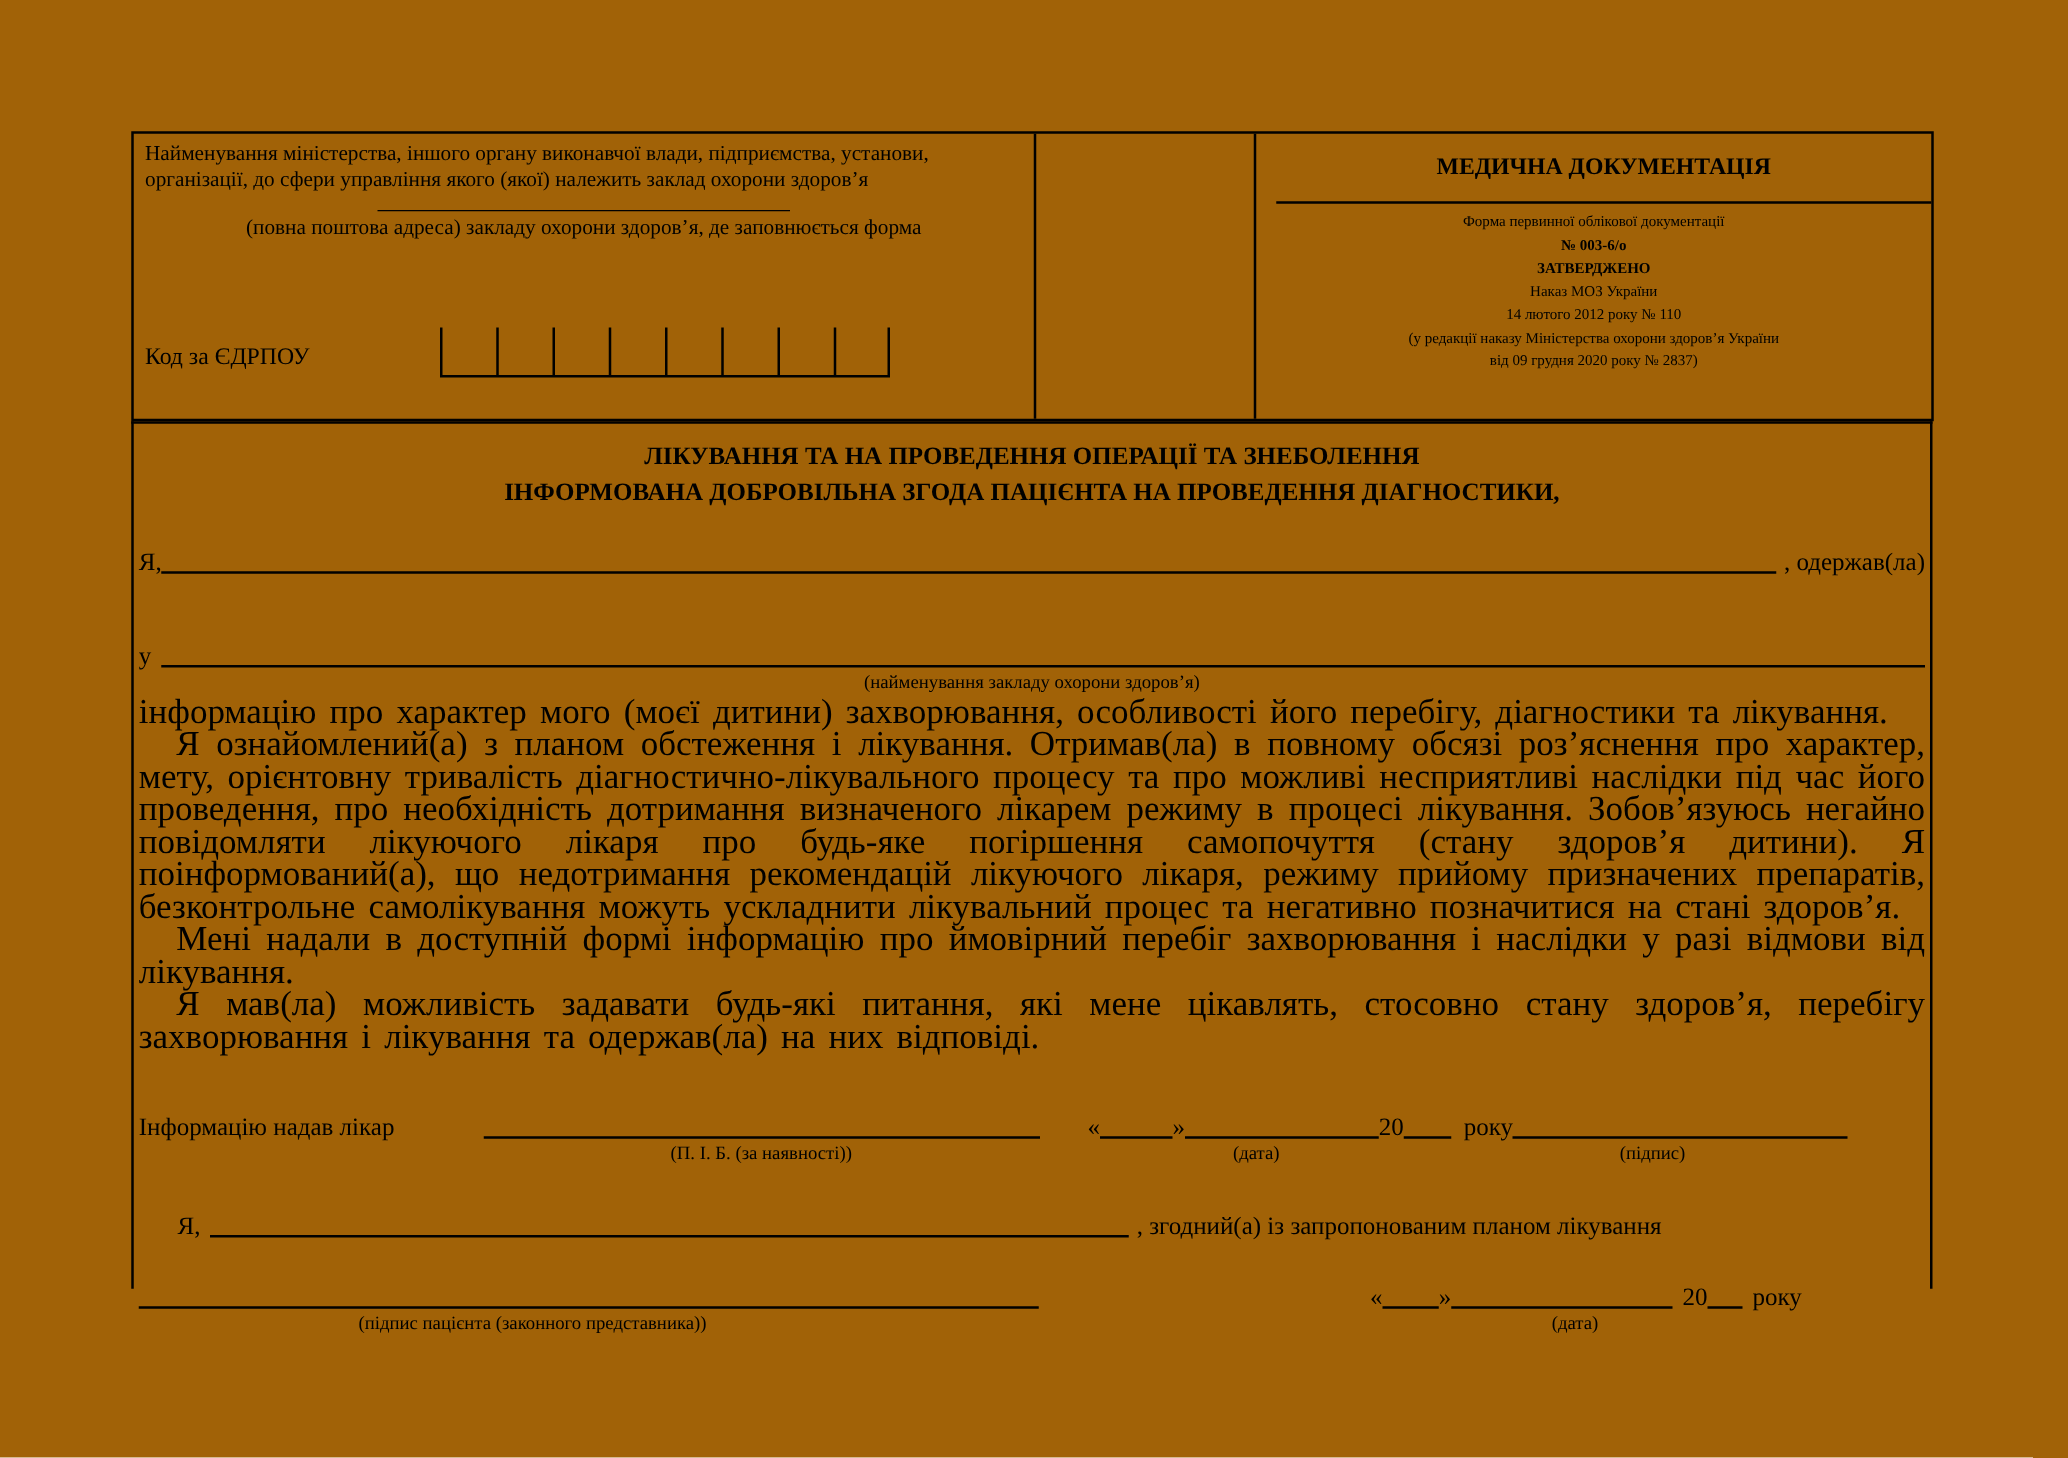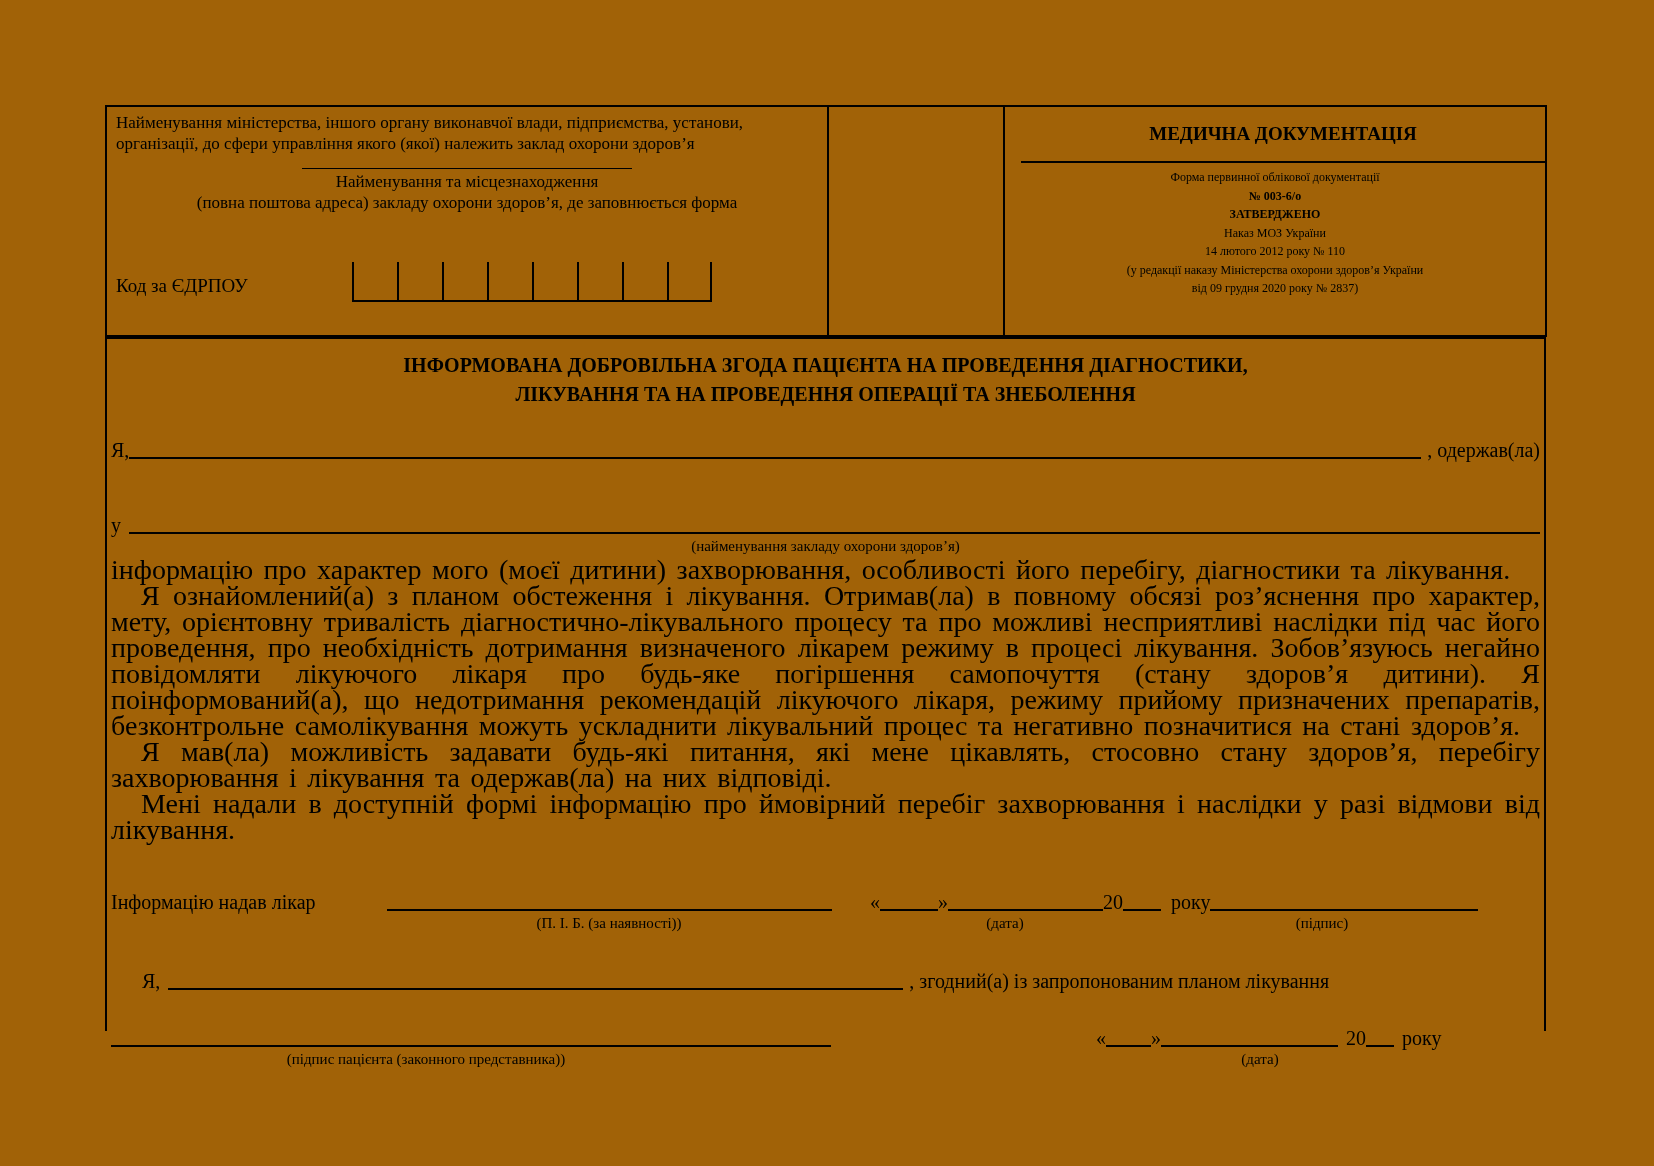--- a/index.html
+++ b/index.html
@@ -44,21 +44,20 @@
 </head>
 <body>
 
 <div class="page">
 
   <div class="header">
 
     <div class="h-left">
       <div>Найменування міністерства, іншого органу виконавчої влади, підприємства, установи, організації, до сфери управління якого (якої) належить заклад охорони здоров’я</div>
       <div class="sepline"></div>
-      <div class="h-caption">Найменування та місцезнаходження</div>
       <div class="h-caption">(повна поштова адреса) закладу охорони здоров’я, де заповнюється форма</div>
       <div class="edrpou-label">Код за ЄДРПОУ</div>
       <div class="edrpou-boxes">
         <div class="edrpou-cell"></div>
         <div class="edrpou-cell"></div>
         <div class="edrpou-cell"></div>
         <div class="edrpou-cell"></div>
         <div class="edrpou-cell"></div>
         <div class="edrpou-cell"></div>
         <div class="edrpou-cell"></div>
@@ -79,40 +78,40 @@
         <div>(у редакції наказу Міністерства охорони здоров’я України</div>
         <div>від 09 грудня 2020 року № 2837)</div>
       </div>
     </div>
 
   </div>
 
   <div class="mainbox">
 
     <div class="form-title">
+      <div>ЛІКУВАННЯ ТА НА ПРОВЕДЕННЯ ОПЕРАЦІЇ ТА ЗНЕБОЛЕННЯ</div>
       <div>ІНФОРМОВАНА ДОБРОВІЛЬНА ЗГОДА ПАЦІЄНТА НА ПРОВЕДЕННЯ ДІАГНОСТИКИ,</div>
-      <div>ЛІКУВАННЯ ТА НА ПРОВЕДЕННЯ ОПЕРАЦІЇ ТА ЗНЕБОЛЕННЯ</div>
     </div>
 
     <div class="row" style="margin-top:30px;">
       <span>Я,</span>
       <span class="blank grow"></span>
       <span style="white-space:nowrap;margin-left:6px;">, одержав(ла)</span>
     </div>
 
     <div class="row" style="margin-top:52px;">
       <span>у</span>
       <span class="blank grow" style="margin-left:8px;"></span>
     </div>
     <div class="caption center">(найменування закладу охорони здоров’я)</div>
 
     <p class="para" style="margin-top:2px;">інформацію про характер мого (моєї дитини) захворювання, особливості його перебігу, діагностики та лікування.</p>
     <p class="para indent">Я ознайомлений(а) з планом обстеження і лікування. Отримав(ла) в повному обсязі роз’яснення про характер, мету, орієнтовну тривалість діагностично-лікувального процесу та про можливі несприятливі наслідки під час його проведення, про необхідність дотримання визначеного лікарем режиму в процесі лікування. Зобов’язуюсь негайно повідомляти лікуючого лікаря про будь-яке погіршення самопочуття (стану здоров’я дитини). Я поінформований(а), що недотримання рекомендацій лікуючого лікаря, режиму прийому призначених препаратів, безконтрольне самолікування можуть ускладнити лікувальний процес та негативно позначитися на стані здоров’я.</p>
+    <p class="para indent">Мені надали в доступній формі інформацію про ймовірний перебіг захворювання і наслідки у разі відмови від лікування.</p>
     <p class="para indent">Я мав(ла) можливість задавати будь-які питання, які мене цікавлять, стосовно стану здоров’я, перебігу захворювання і лікування та одержав(ла) на них відповіді.</p>
-    <p class="para indent">Мені надали в доступній формі інформацію про ймовірний перебіг захворювання і наслідки у разі відмови від лікування.</p>
 
     <div class="row" style="margin-top:48px;">
       <span style="width:276px;">Інформацію надав лікар</span>
       <span class="blank" style="width:445px;"></span>
       <span class="sp" style="width:38px;"></span>
       <span>«</span>
       <span class="blank" style="width:58px;"></span>
       <span>»</span>
       <span class="blank" style="width:155px;"></span>
       <span>20</span>

